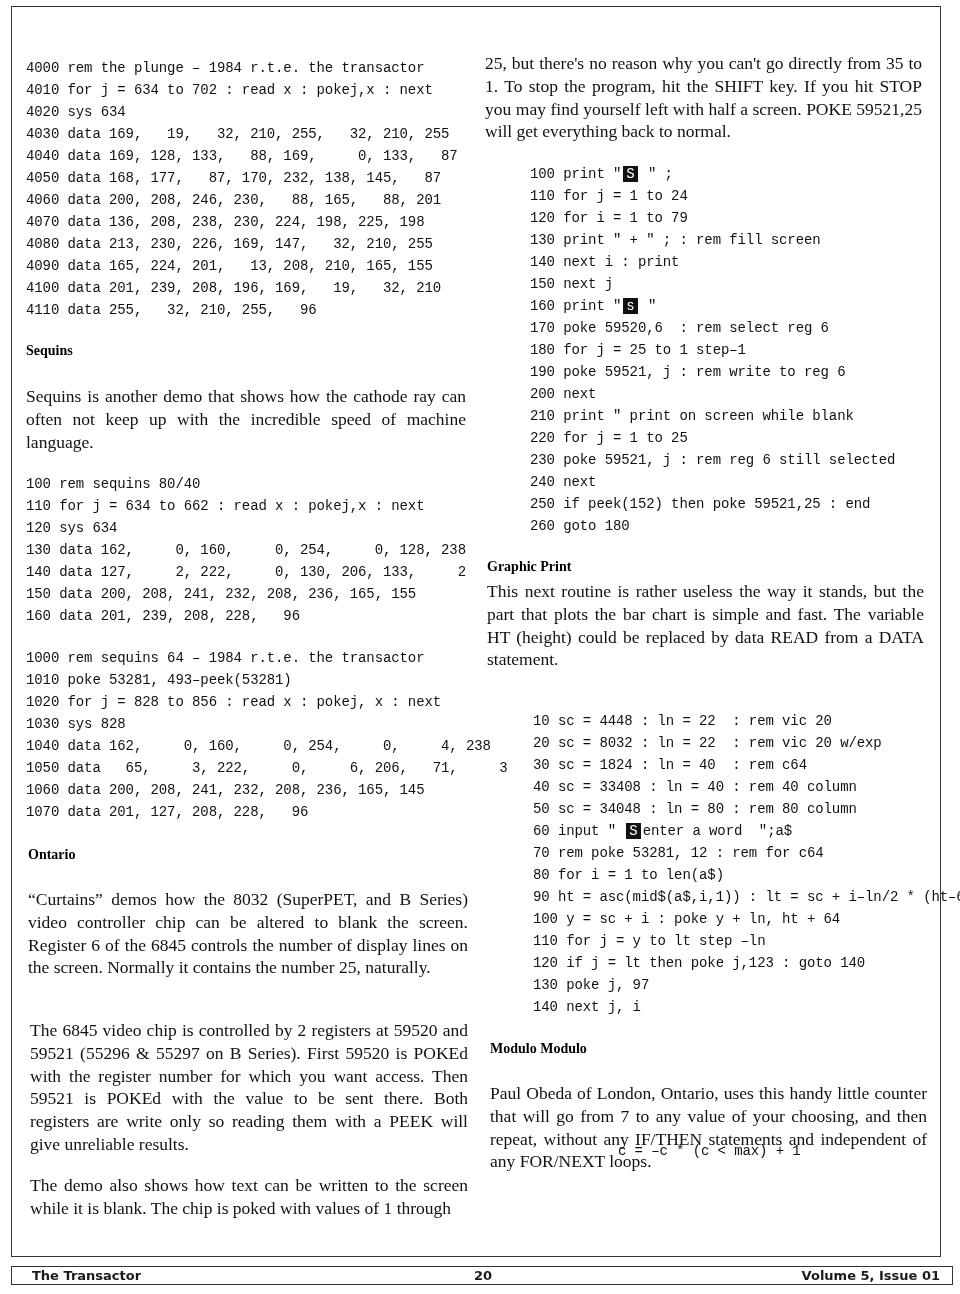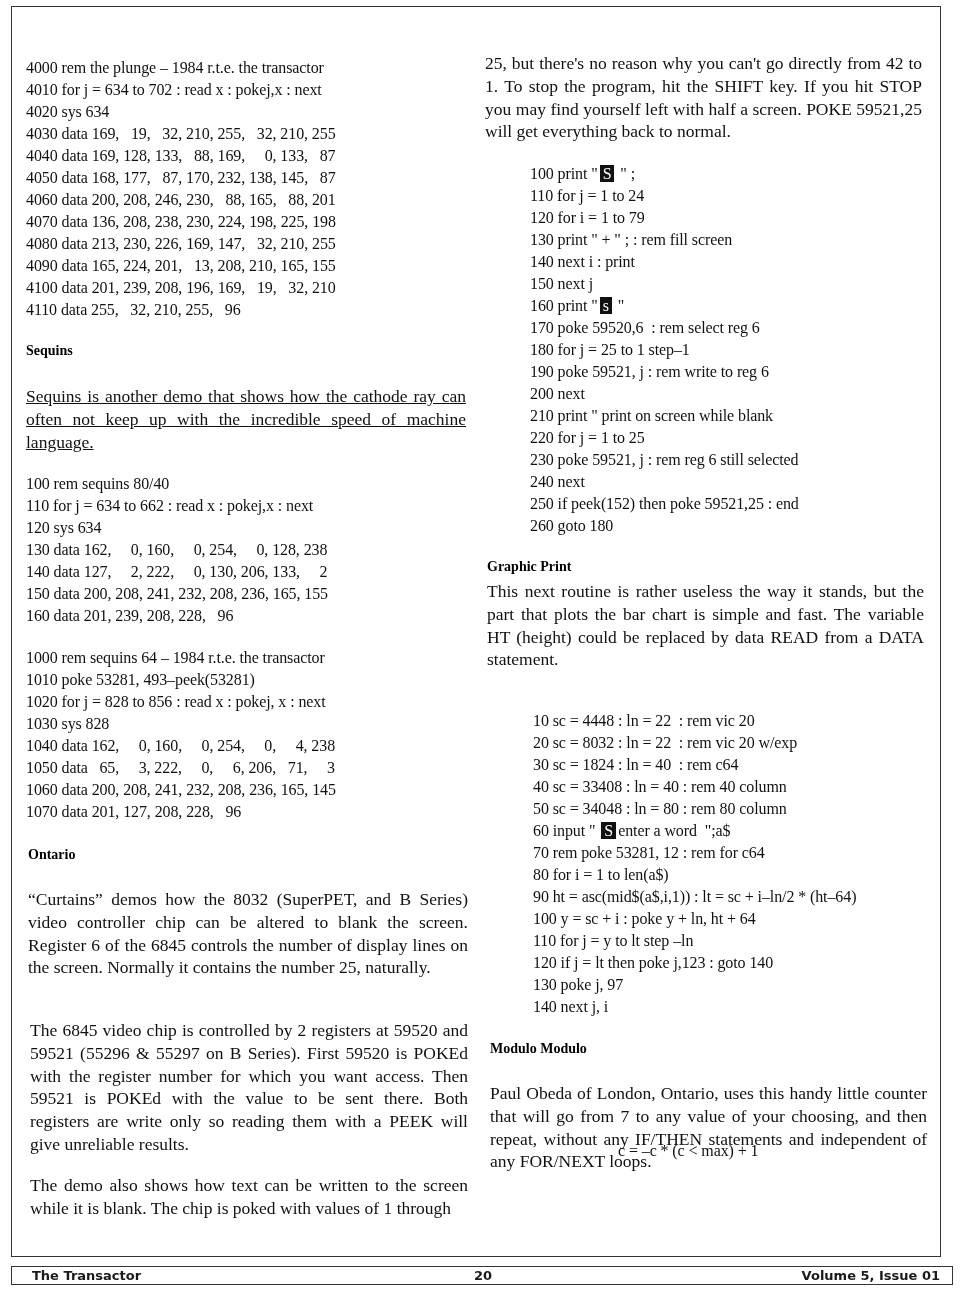--- a/index.html
+++ b/index.html
@@ -1,45 +1,45 @@
 <!DOCTYPE html>
 <html><head>
 <meta charset="utf-8">
 <style>
   html, body { margin: 0; padding: 0; background: #ffffff; }
   body { width: 960px; height: 1294px; position: relative; overflow: hidden; color: #1a1a1a; }
   .frame { position: absolute; left: 11px; top: 6px; width: 930px; height: 1251px; border: 1.5px solid #333; border-right-width: 1.5px; box-sizing: border-box; }
   .col { position: absolute; }
-  .code { font-family: Liberation Serif, serif; font-size: 16px; line-height: 22px; white-space: pre; letter-spacing: -0.1px; color: #111; }
+  .code { font-family: Liberation Mono, monospace; font-size: 14px; line-height: 22px; white-space: pre; letter-spacing: -0.1px; color: #111; }
   .code .line { display: block; height: 22px; }
   .prose { font-family: "Liberation Serif", serif; font-size: 17.5px; line-height: 22.8px; text-align: justify; color: #111; }
   .heading { font-family: "Liberation Serif", serif; font-weight: bold; font-size: 14px; color: #000; }
   .inv { background: #111; color: #fff; padding: 0 3px; margin: 0 2px; }
   .footer { position: absolute; left: 11px; top: 1266px; width: 942px; height: 19px; border: 1.5px solid #333; box-sizing: border-box; font-family: "DejaVu Sans", sans-serif; font-weight: bold; font-size: 13px; line-height: 17px; }
   .footer span { position: absolute; top: 0; }
 </style>
 </head>
 <body>
 
 <div class="frame"></div>
 
 <div class="col code" style="left:26px; top:57px;" id="plunge"><span class="line">4000 rem the plunge – 1984 r.t.e. the transactor</span><span class="line">4010 for j = 634 to 702 : read x : pokej,x : next</span><span class="line">4020 sys 634</span><span class="line">4030 data 169,   19,   32, 210, 255,   32, 210, 255</span><span class="line">4040 data 169, 128, 133,   88, 169,     0, 133,   87</span><span class="line">4050 data 168, 177,   87, 170, 232, 138, 145,   87</span><span class="line">4060 data 200, 208, 246, 230,   88, 165,   88, 201</span><span class="line">4070 data 136, 208, 238, 230, 224, 198, 225, 198</span><span class="line">4080 data 213, 230, 226, 169, 147,   32, 210, 255</span><span class="line">4090 data 165, 224, 201,   13, 208, 210, 165, 155</span><span class="line">4100 data 201, 239, 208, 196, 169,   19,   32, 210</span><span class="line">4110 data 255,   32, 210, 255,   96</span></div>
 
 <div class="col heading" style="left:26px; top:343px;">Sequins</div>
-<div class="col prose" style="left:26px; top:385px; width:440px;text-decoration:underline;">Sequins is another demo that shows how the cathode ray can often not keep up with the incredible speed of machine language.</div>
+<div class="col prose" style="left:26px; top:385px; width:440px;">Sequins is another demo that shows how the cathode ray can often not keep up with the incredible speed of machine language.</div>
 
 <div class="col code" style="left:26px; top:473px;" id="seq8040"><span class="line">100 rem sequins 80/40</span><span class="line">110 for j = 634 to 662 : read x : pokej,x : next</span><span class="line">120 sys 634</span><span class="line">130 data 162,     0, 160,     0, 254,     0, 128, 238</span><span class="line">140 data 127,     2, 222,     0, 130, 206, 133,     2</span><span class="line">150 data 200, 208, 241, 232, 208, 236, 165, 155</span><span class="line">160 data 201, 239, 208, 228,   96</span></div>
 <div class="col code" style="left:26px; top:647px;" id="seq64"><span class="line">1000 rem sequins 64 – 1984 r.t.e. the transactor</span><span class="line">1010 poke 53281, 493–peek(53281)</span><span class="line">1020 for j = 828 to 856 : read x : pokej, x : next</span><span class="line">1030 sys 828</span><span class="line">1040 data 162,     0, 160,     0, 254,     0,     4, 238</span><span class="line">1050 data   65,     3, 222,     0,     6, 206,   71,     3</span><span class="line">1060 data 200, 208, 241, 232, 208, 236, 165, 145</span><span class="line">1070 data 201, 127, 208, 228,   96</span></div>
 
 <div class="col heading" style="left:28px; top:847px;">Ontario</div>
 <div class="col prose" style="left:28px; top:888px; width:440px;">“Curtains” demos how the 8032 (SuperPET, and B Series) video controller chip can be altered to blank the screen. Register 6 of the 6845 controls the number of display lines on the screen. Normally it contains the number 25, naturally.</div>
 <div class="col prose" style="left:30px; top:1019px; width:438px;">The 6845 video chip is controlled by 2 registers at 59520 and 59521 (55296 &amp; 55297 on B Series). First 59520 is POKEd with the register number for which you want access. Then 59521 is POKEd with the value to be sent there. Both registers are write only so reading them with a PEEK will give unreliable results.</div>
 <div class="col prose" style="left:30px; top:1174px; width:438px;">The demo also shows how text can be written to the screen while it is blank. The chip is poked with values of 1 through</div>
 
-<div class="col prose" style="left:485px; top:52px; width:437px;">25, but there's no reason why you can't go directly from 42 to 1. To stop the program, hit the SHIFT key. If you hit STOP you may find yourself left with half a screen. POKE 59521,25 will get everything back to normal.</div>
+<div class="col prose" style="left:485px; top:52px; width:437px;">25, but there's no reason why you can't go directly from 35 to 1. To stop the program, hit the SHIFT key. If you hit STOP you may find yourself left with half a screen. POKE 59521,25 will get everything back to normal.</div>
 
 <div class="col code" style="left:530px; top:163px;" id="curtains"><span class="line"><span>100 print "</span><span class="inv">S</span><span> " ;</span></span><span class="line"><span>110 for j = 1 to 24</span></span><span class="line"><span>120 for i = 1 to 79</span></span><span class="line"><span>130 print " + " ; : rem fill screen</span></span><span class="line"><span>140 next i : print</span></span><span class="line"><span>150 next j</span></span><span class="line"><span>160 print "</span><span class="inv">s</span><span> "</span></span><span class="line"><span>170 poke 59520,6  : rem select reg 6</span></span><span class="line"><span>180 for j = 25 to 1 step–1</span></span><span class="line"><span>190 poke 59521, j : rem write to reg 6</span></span><span class="line"><span>200 next</span></span><span class="line"><span>210 print " print on screen while blank</span></span><span class="line"><span>220 for j = 1 to 25</span></span><span class="line"><span>230 poke 59521, j : rem reg 6 still selected</span></span><span class="line"><span>240 next</span></span><span class="line"><span>250 if peek(152) then poke 59521,25 : end</span></span><span class="line"><span>260 goto 180</span></span></div>
 
 <div class="col heading" style="left:487px; top:559px;">Graphic Print</div>
 <div class="col prose" style="left:487px; top:580px; width:437px;font-family:Liberation Serif, serif;">This next routine is rather useless the way it stands, but the part that plots the bar chart is simple and fast. The variable HT (height) could be replaced by data READ from a DATA statement.</div>
 
 <div class="col code" style="left:533px; top:710px;" id="graphic"><span class="line"><span>10 sc = 4448 : ln = 22  : rem vic 20</span></span><span class="line"><span>20 sc = 8032 : ln = 22  : rem vic 20 w/exp</span></span><span class="line"><span>30 sc = 1824 : ln = 40  : rem c64</span></span><span class="line"><span>40 sc = 33408 : ln = 40 : rem 40 column</span></span><span class="line"><span>50 sc = 34048 : ln = 80 : rem 80 column</span></span><span class="line"><span>60 input " </span><span class="inv">S</span><span>enter a word  ";a$</span></span><span class="line"><span>70 rem poke 53281, 12 : rem for c64</span></span><span class="line"><span>80 for i = 1 to len(a$)</span></span><span class="line"><span>90 ht = asc(mid$(a$,i,1)) : lt = sc + i–ln/2 * (ht–64)</span></span><span class="line"><span>100 y = sc + i : poke y + ln, ht + 64</span></span><span class="line"><span>110 for j = y to lt step –ln</span></span><span class="line"><span>120 if j = lt then poke j,123 : goto 140</span></span><span class="line"><span>130 poke j, 97</span></span><span class="line"><span>140 next j, i</span></span></div>
 
 <div class="col heading" style="left:490px; top:1041px;">Modulo Modulo</div>
 <div class="col prose" style="left:490px; top:1082px; width:437px;">Paul Obeda of London, Ontario, uses this handy little counter that will go from 7 to any value of your choosing, and then repeat, without any IF/THEN statements and independent of any FOR/NEXT loops.</div>

